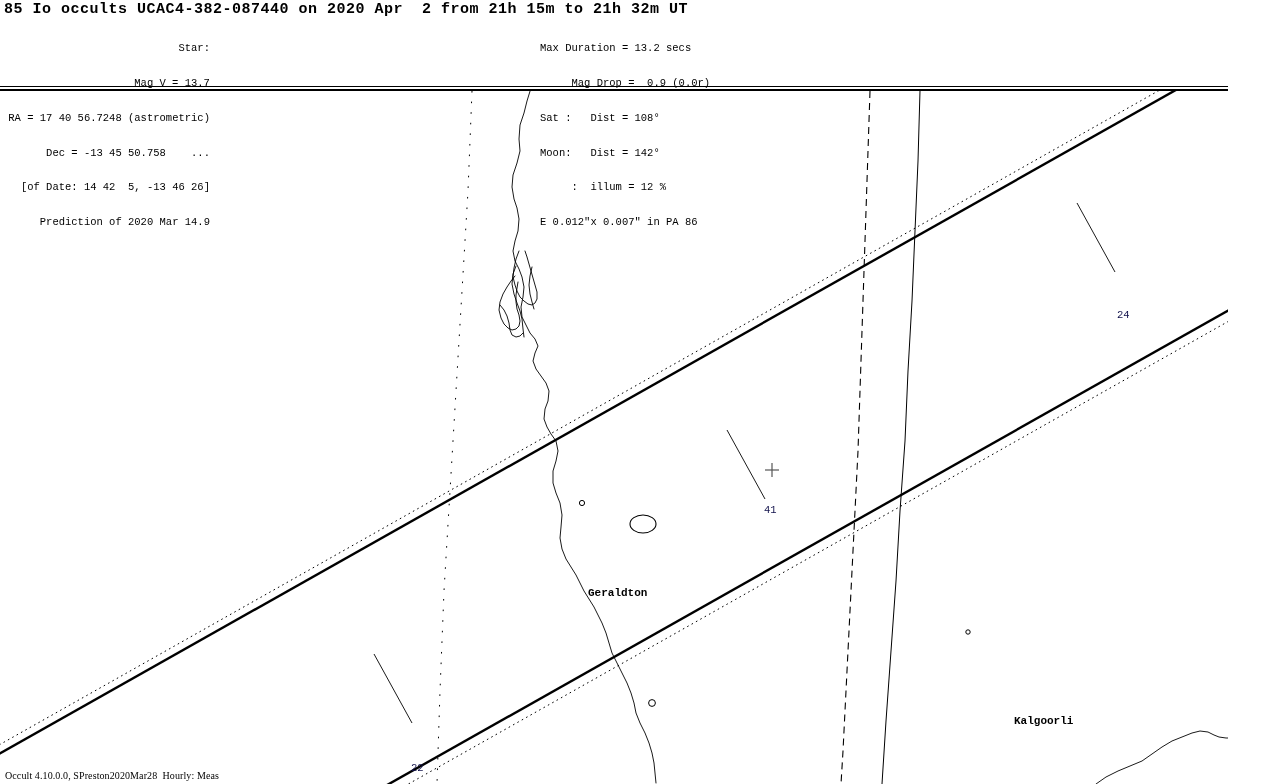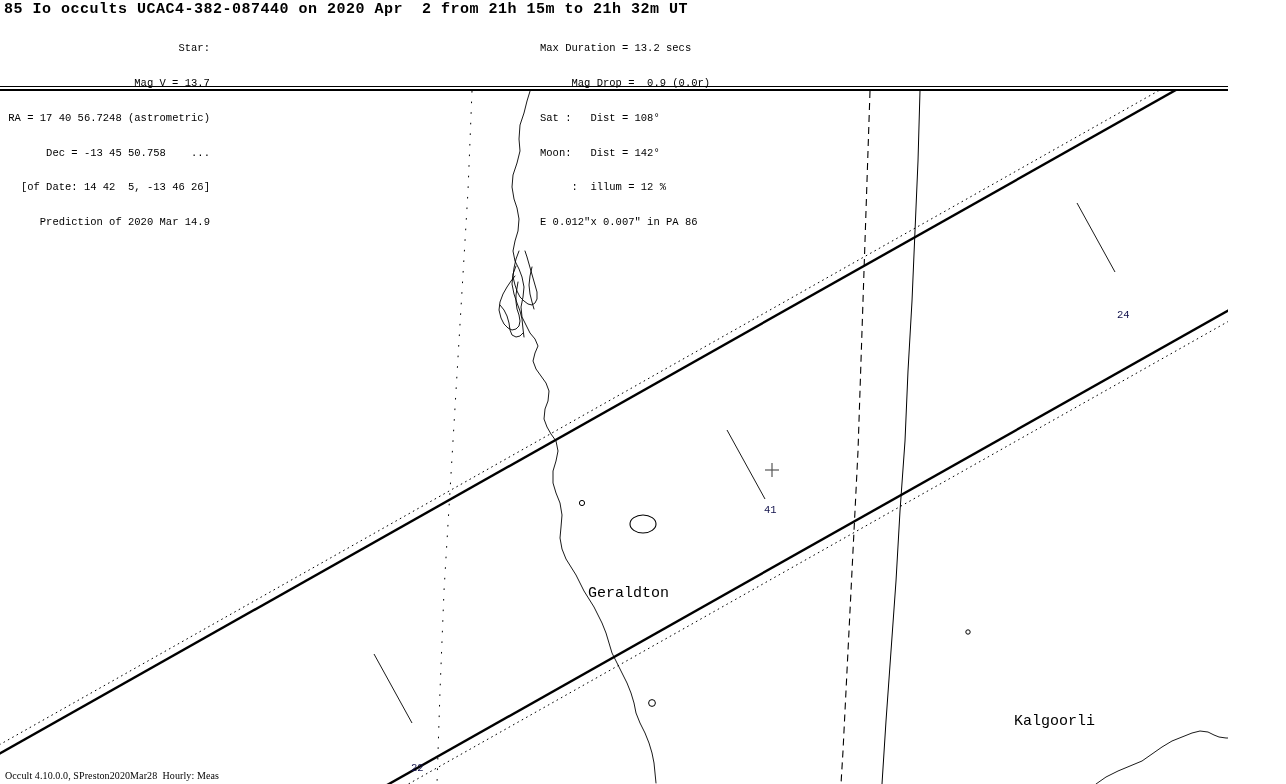--- a/index.html
+++ b/index.html
@@ -78,22 +78,22 @@
   #map-svg {
     display: block;
     width: 1286px;
     height: 693px;
   }
 
   
   .map-label {
     position: absolute;
     font-family: "Liberation Mono", "DejaVu Sans Mono", monospace;
-    font-size: 15px;
-    font-weight: normal;
+    font-size: 11px;
+    font-weight: bold;
     color: #000;
     white-space: pre;
     line-height: 11px;
   }
   .time-label {
     position: absolute;
     font-family: "Liberation Mono", "DejaVu Sans Mono", monospace;
     font-size: 10.5px;
     color: #10104a;
     white-space: pre;

